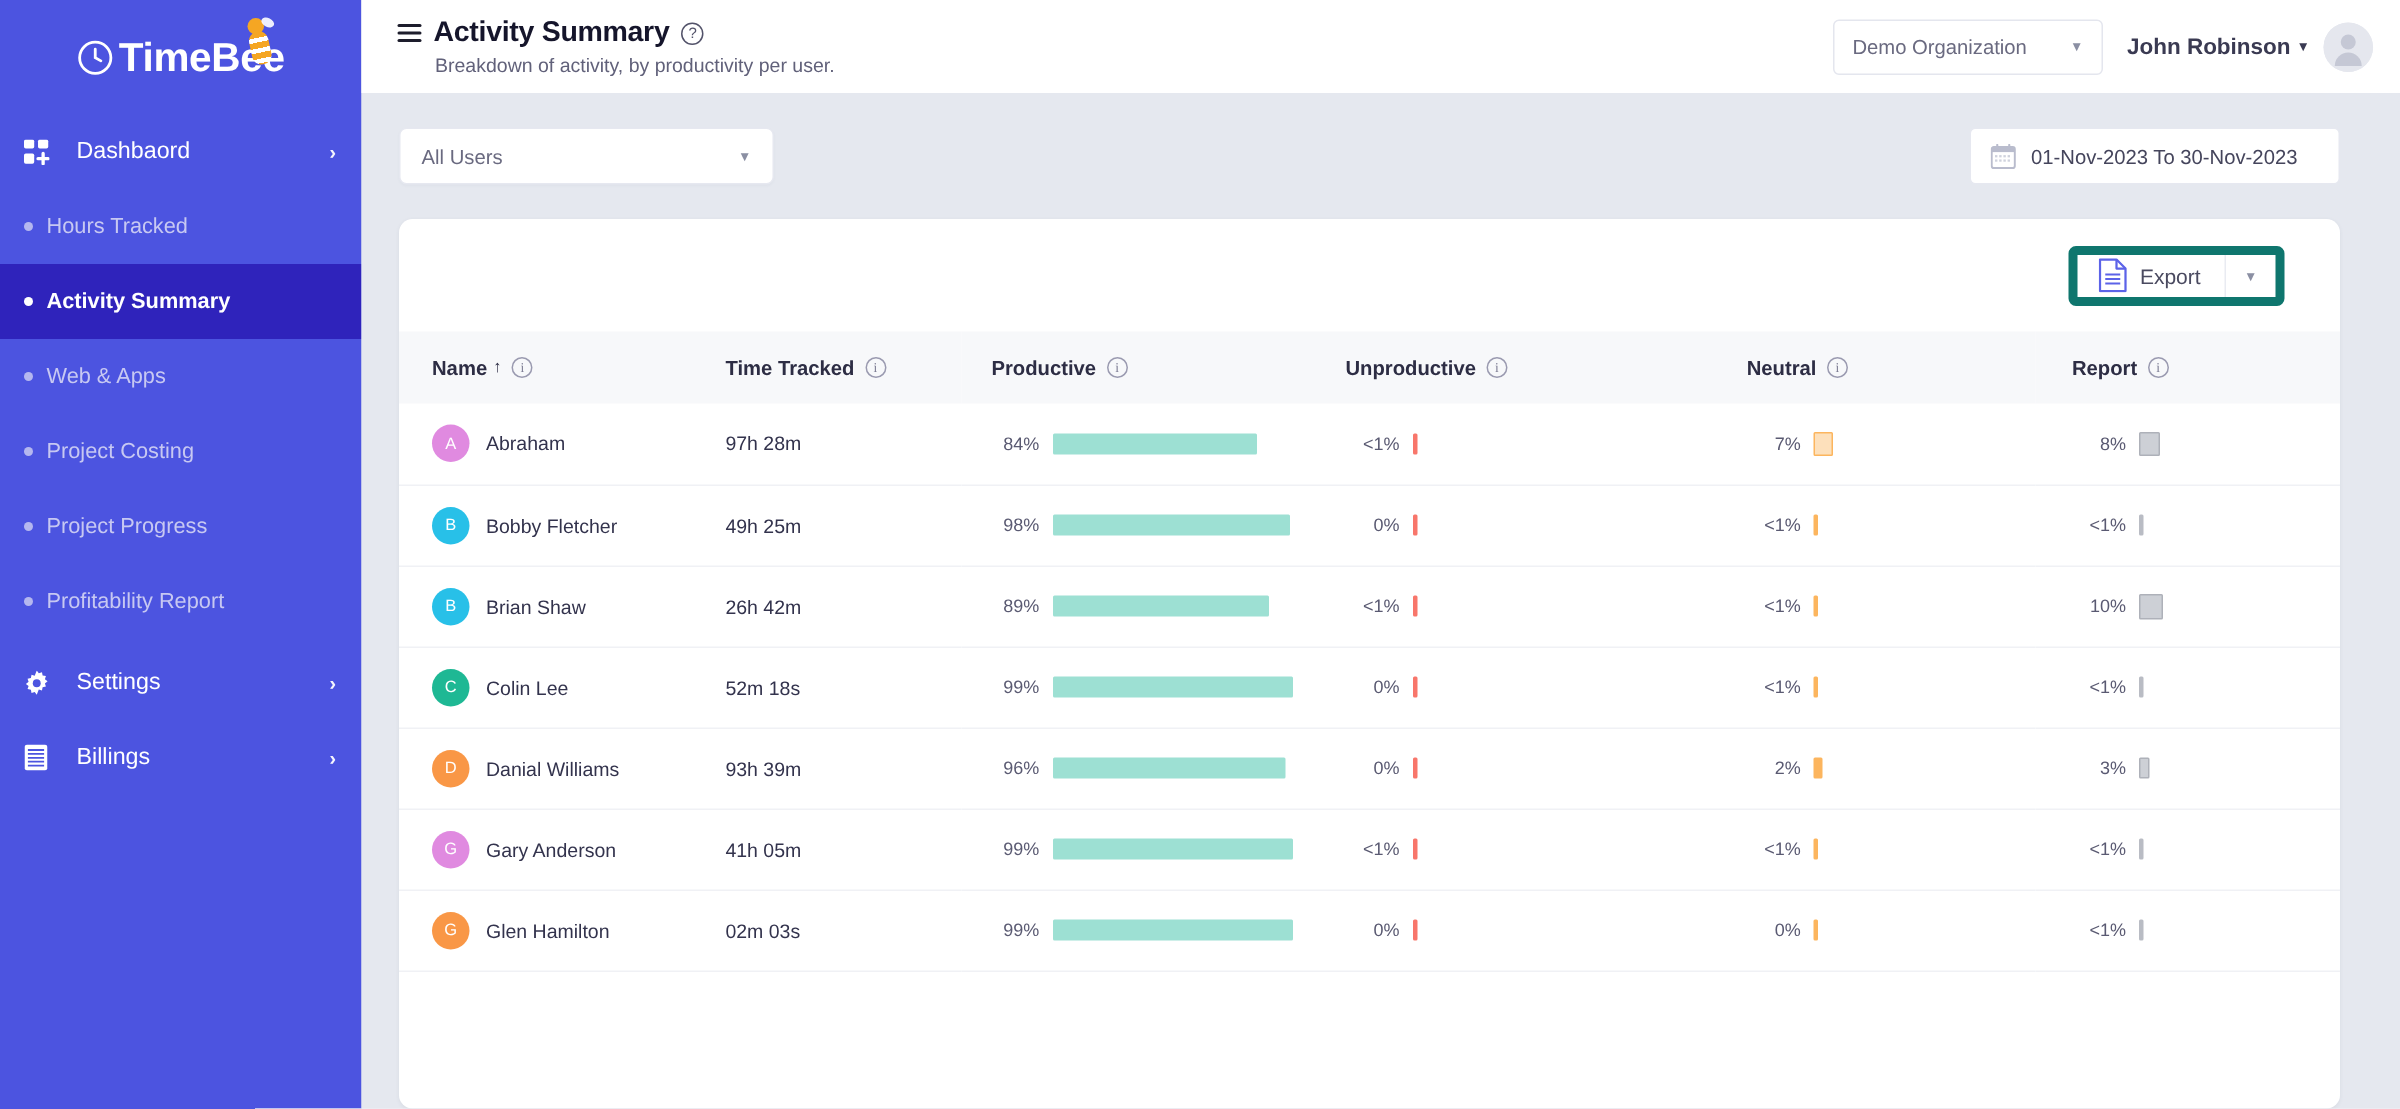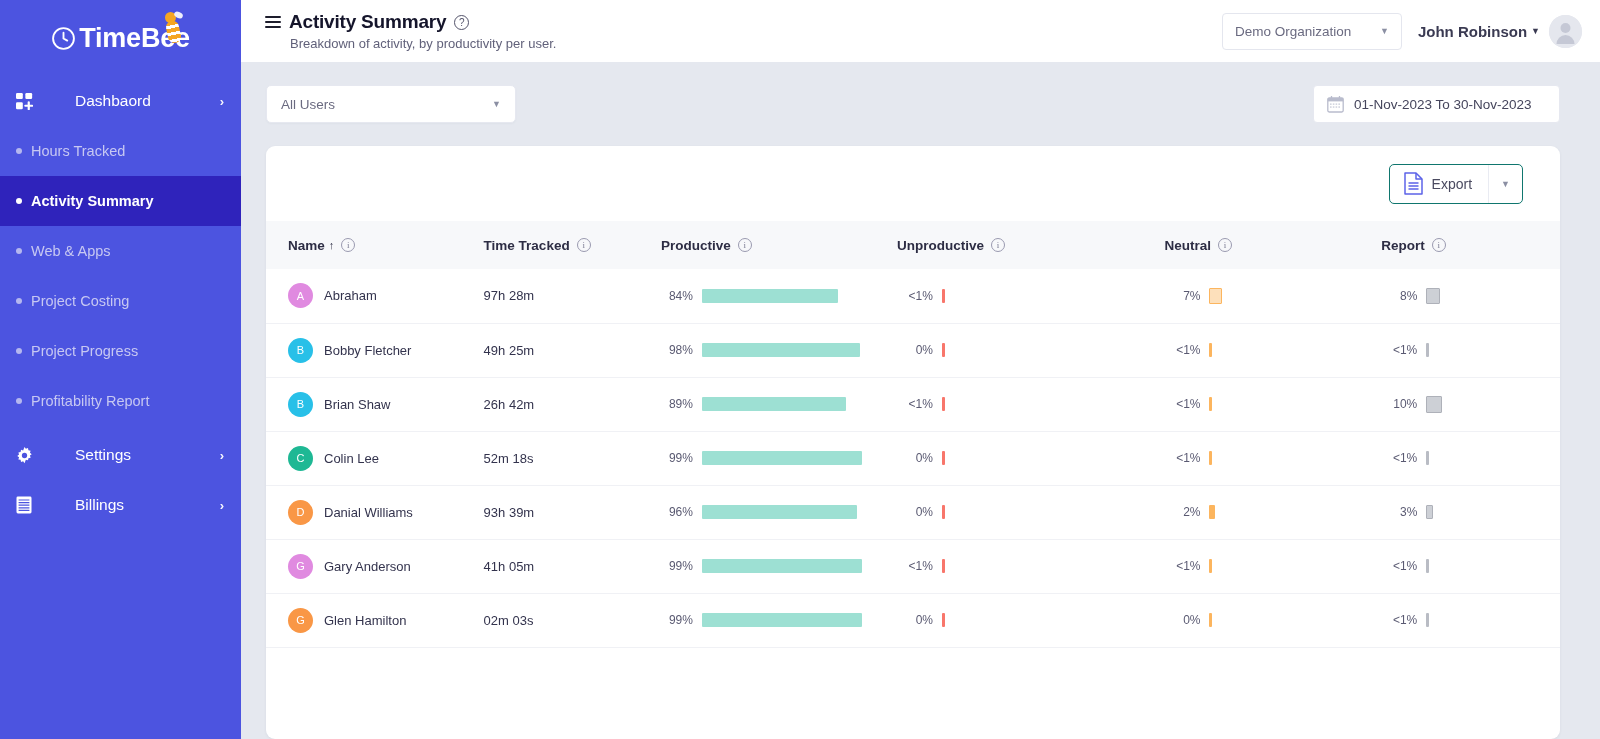--- a/index.html
+++ b/index.html
@@ -43,21 +43,20 @@
   .bee-wing {
     position: absolute; left: -16px; top: -26px;
     width: 9px; height: 6px; border-radius: 50%;
     background: rgba(255,255,255,0.9); transform: rotate(25deg);
   }
   .nav-main {
     display: flex; align-items: center;
     height: 50px; padding: 0 17px 0 16px;
     color: #ffffff; font-size: 15.5px;
     cursor: pointer;
-    gap: 24px;
   }
   .nav-main .nav-ic {
     width: 24px; display: flex; align-items: center; justify-content: flex-start;
   }
   .nav-main .nav-label { flex: 1; margin-left: 11px; }
   .chev {
     font-size: 13px; color: #ffffff; opacity: .95;
     display: inline-block; font-weight: bold;
   }
   .nav-sub {
@@ -136,21 +135,21 @@
   .cal-ic { width: 17px; height: 17px; position: relative; flex: none; }
 
   .card {
     margin: 0 40px 0 25px; background: #fff;
     border-radius: 9px; flex: 1;
     box-shadow: 0 1px 3px rgba(60,64,90,.07);
     display: flex; flex-direction: column; overflow: hidden;
   }
   .card-top { height: 75px; display: flex; align-items: center; justify-content: flex-end; padding-right: 37px; }
   .export-btn {
-    height: 40px; min-width: 130px; border: 1px solid #0f766e; border-radius: 5px;
+    height: 40px; min-width: 130px; border: 6px solid #0f766e; border-radius: 5px;
     display: flex; align-items: center; background: #fff; cursor: pointer;
   }
   .export-main { display: flex; align-items: center; gap: 9px; padding: 0 16px 0 14px; }
   .doc-ic { width: 19px; height: 23px; position: relative; flex: none; }
   .export-label { font-size: 14px; color: #4a4a60; }
   .export-split { border-left: 1px solid #e9ebf2; height: 100%; display: flex; align-items: center; padding: 0 12px; }
   .export-split .caret { font-size: 9px; color: #8b8fa3; }
 
   table { width: 100%; border-collapse: collapse; table-layout: fixed; }
   thead th {

